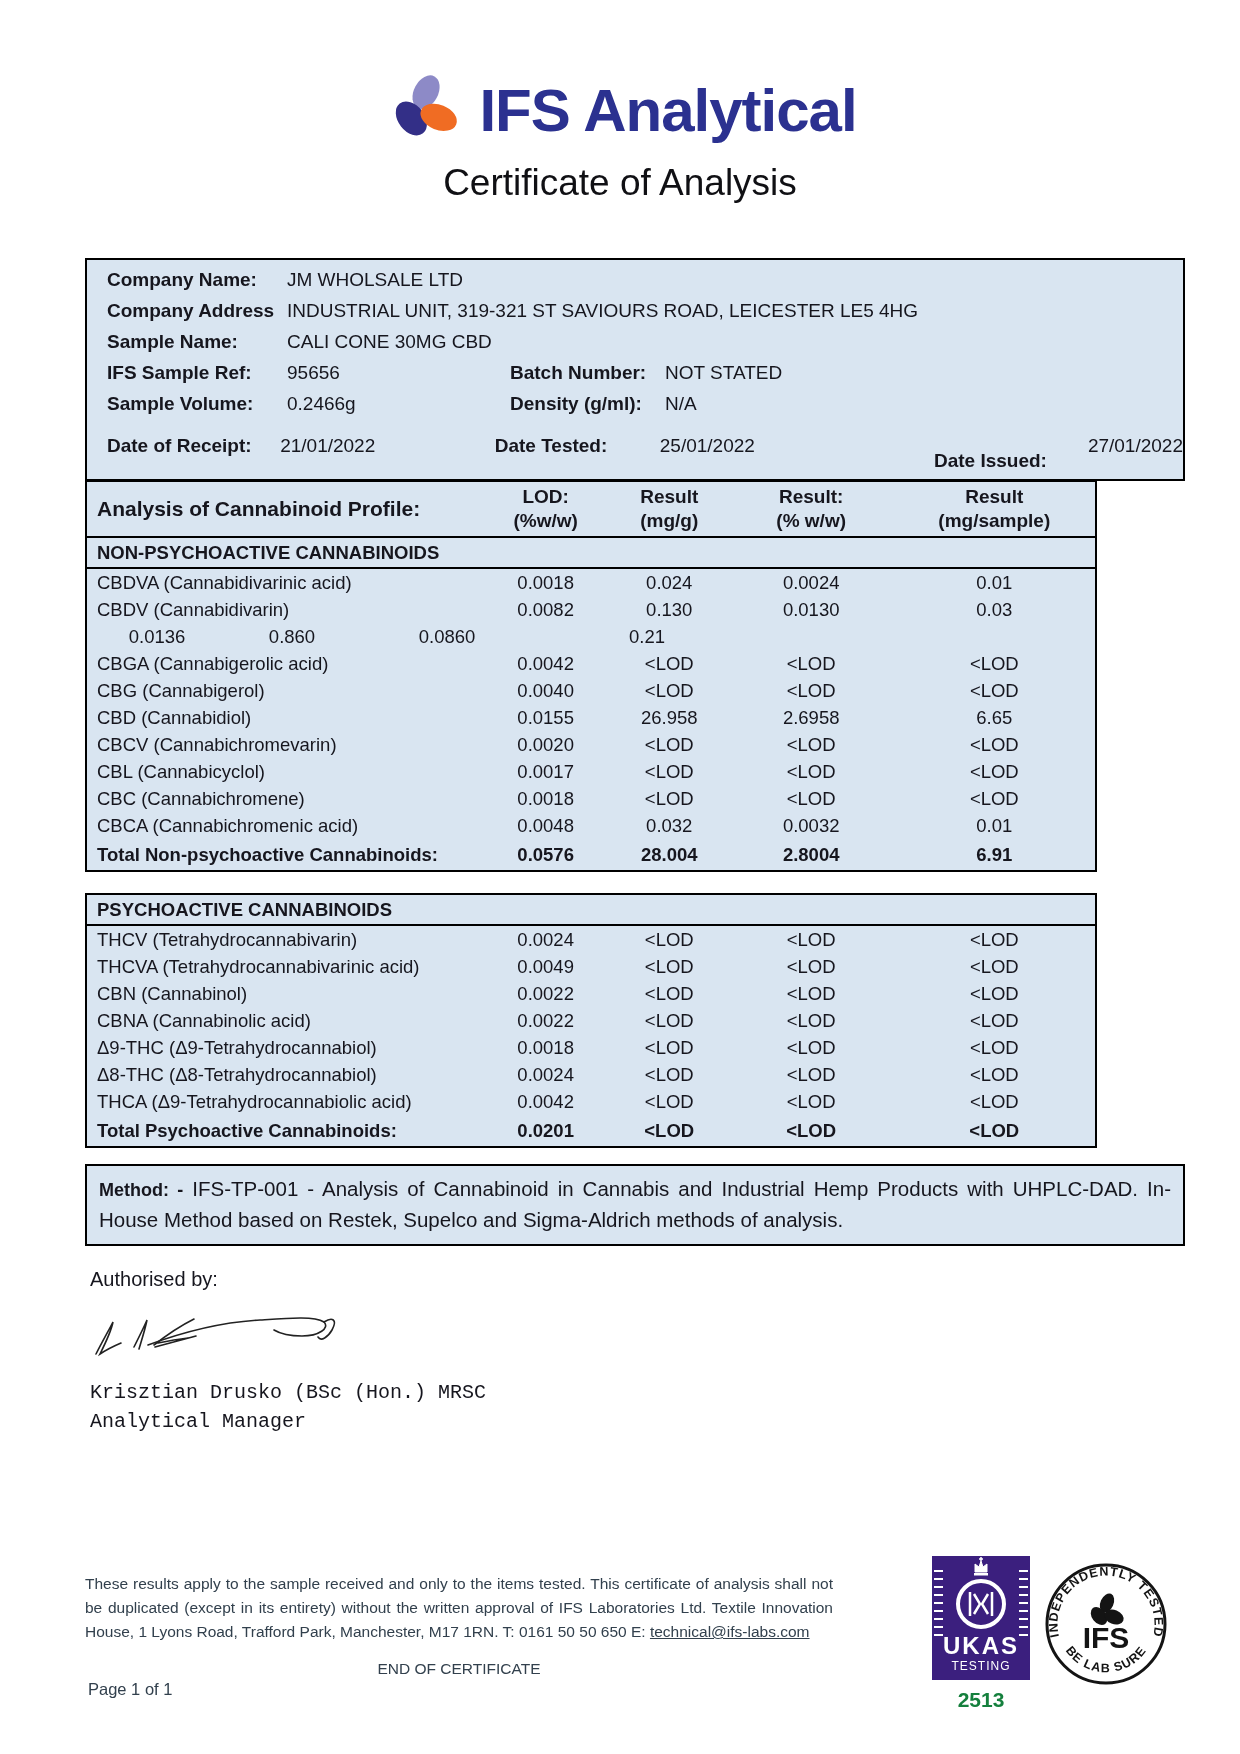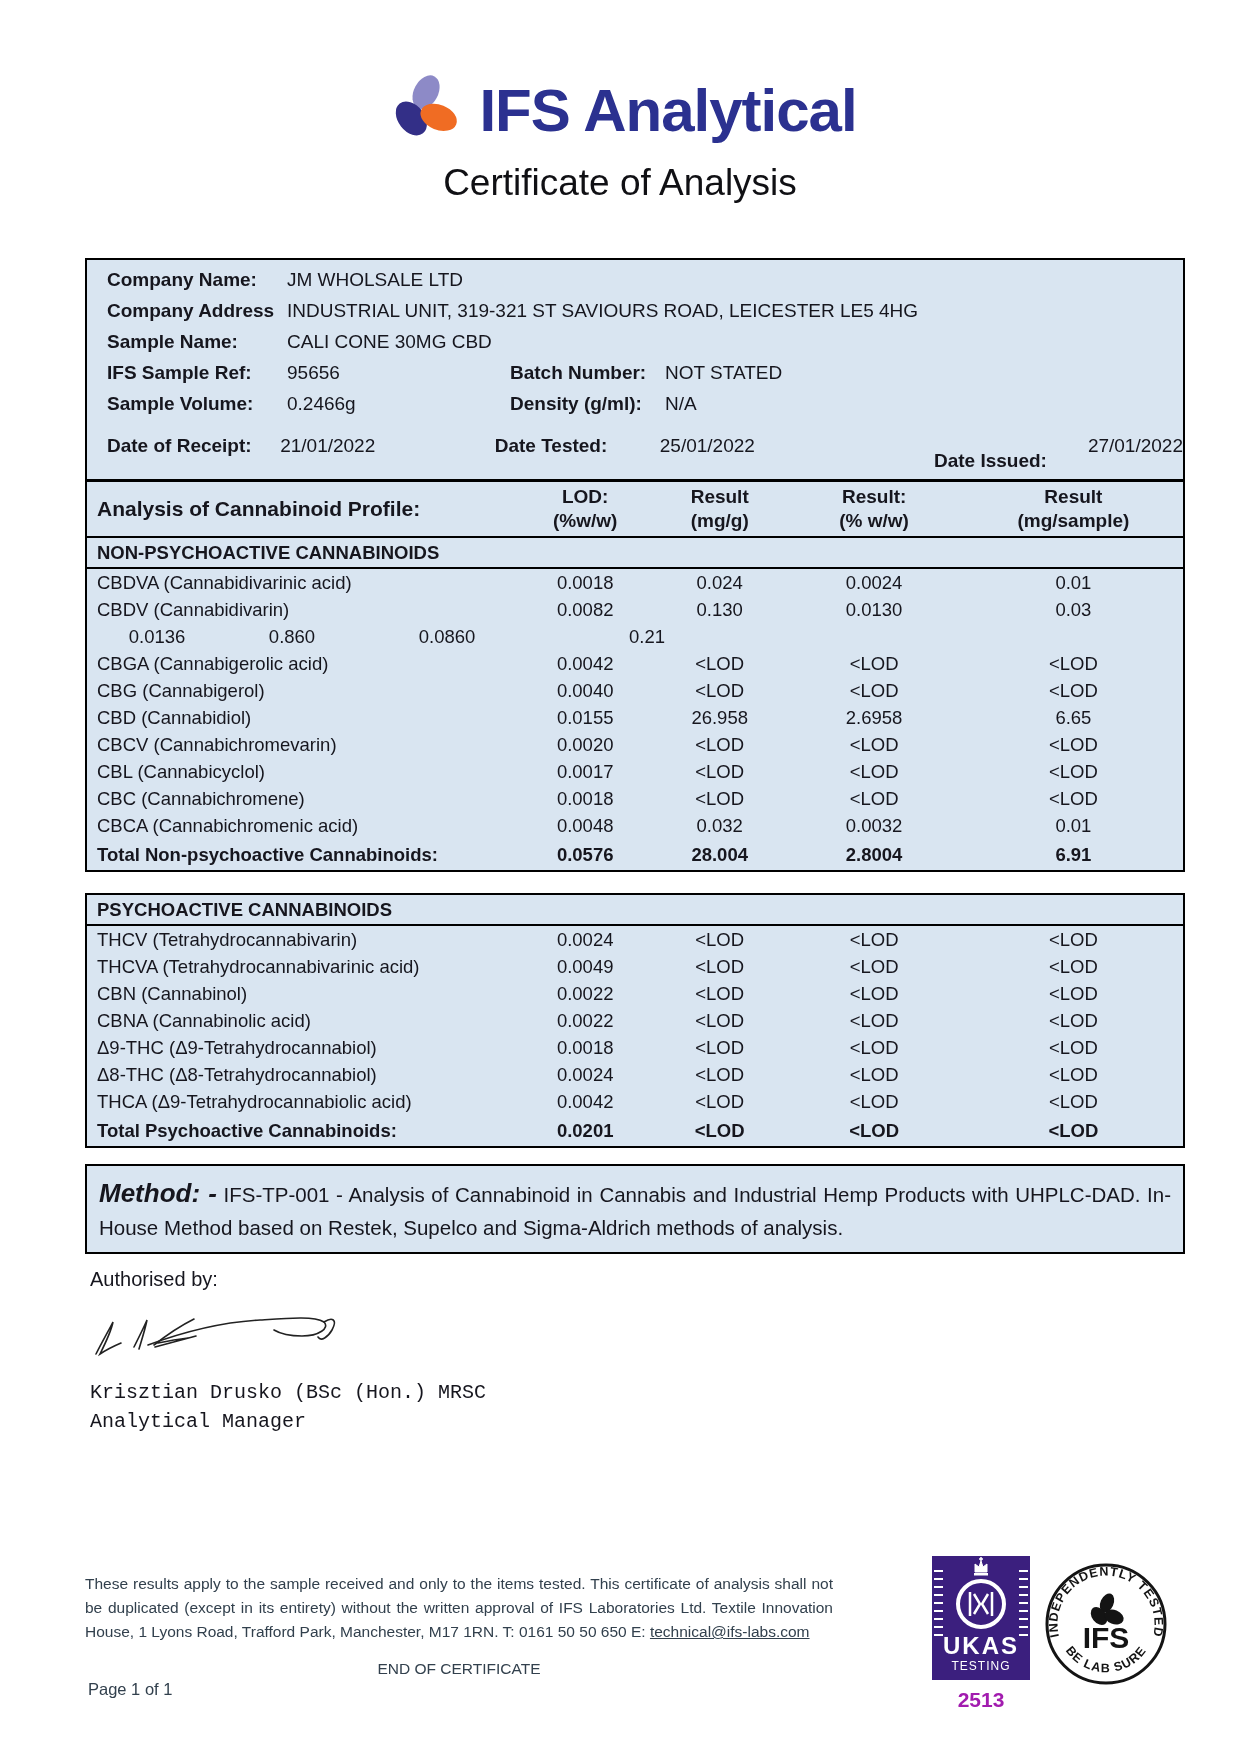--- a/index.html
+++ b/index.html
@@ -16,56 +16,56 @@
   .info-row{display:flex;align-items:center;min-height:31px;font-size:19px;line-height:1.2;}
   .ilbl{font-weight:bold;padding-left:20px;box-sizing:border-box;}
   .w-l1{width:200px;}
   .w-v1{width:223px;}
   .w-v1f{flex:1;}
   .w-l2{width:155px;}
   .w-v2{width:285px;margin-left:16px;}
   .w-l3{width:160px;margin-top:30px;}
   .w-v3{flex:1;}
   
-  .data-table{position:absolute;left:85px;width:1100px;box-sizing:border-box;background:#d9e5f1;border:2px solid #000;}
+  .data-table{position:absolute;left:85px;width:1012px;box-sizing:border-box;background:#d9e5f1;border:2px solid #000;}
   .t1{top:480px;}
   .t2{top:893px;}
   .thead{display:flex;align-items:center;min-height:54px;border-bottom:2px solid #000;}
   .thead .title{font-size:21px;font-weight:bold;}
   .hcell{text-align:center;font-weight:bold;font-size:19px;line-height:1.25;}
   .section-row{font-weight:bold;font-size:18.5px;padding:4px 0 3px 10px;border-bottom:2px solid #000;}
   .trow{display:flex;align-items:center;min-height:27px;font-size:18.5px;}
   .trow.total{font-weight:bold;min-height:31px;}
   .c{box-sizing:border-box;}
   .name{width:430px;padding-left:10px;}
   .lod{width:140px;}
   .mgg{width:130px;}
   .pww{width:180px;}
   .sample{width:220px;}
   .num{text-align:center;}
   
   .method-box{position:absolute;left:85px;top:1164px;width:1100px;box-sizing:border-box;background:#d9e5f1;border:2px solid #000;padding:8px 12px;font-size:20.5px;line-height:1.5;text-align:justify;}
-  .method-box b{font-size:26px;font-style:italic;}
+  .method-box b{font-size:18px;}
   
   .authorised{position:absolute;left:90px;top:1268px;font-size:20px;}
   .signature{position:absolute;left:88px;top:1292px;}
   .signer{position:absolute;left:90px;top:1378px;font-size:20px;line-height:1.45;font-family:Liberation Mono, monospace;}
   
   .disclaimer{position:absolute;left:85px;top:1572px;width:748px;font-size:15.5px;line-height:1.55;color:#32404d;text-align:justify;}
   .disclaimer a{color:#32404d;}
   .end-cert{position:absolute;left:85px;top:1660px;width:748px;text-align:center;font-size:15.5px;color:#32404d;}
   .page-num{position:absolute;left:88px;top:1680px;font-size:16.5px;color:#32404d;}
   .ukas-wrap{position:absolute;left:931px;top:1556px;width:100px;text-align:center;}
   .ukas-box{position:relative;width:98px;height:124px;background:#3b1f7e;margin:0 auto;}
   .ukas-ticks{position:absolute;top:14px;width:9px;height:66px;background:repeating-linear-gradient(to bottom,#fff 0 2px,transparent 2px 8px);}
   .ukas-ticks.left{left:2px;}
   .ukas-ticks.right{right:2px;}
   .ukas-word{position:absolute;left:0;width:100%;top:76px;color:#fff;font-weight:bold;font-size:24px;letter-spacing:2px;}
   .ukas-sub{position:absolute;left:0;width:100%;top:103px;color:#fff;font-size:12px;letter-spacing:1px;}
-  .ukas-num{margin-top:8px;font-size:21px;font-weight:bold;color:#a21caf;}
+  .ukas-num{margin-top:8px;font-size:21px;font-weight:bold;color:#15803d;}
   .ifs-stamp{position:absolute;left:1042px;top:1560px;}
 </style>
 </head>
 <body>
 
 <div class="page">
 
   <div class="brand-row">
     <svg width="84" height="84" viewBox="0 0 80 80" aria-hidden="true">
       <g>

